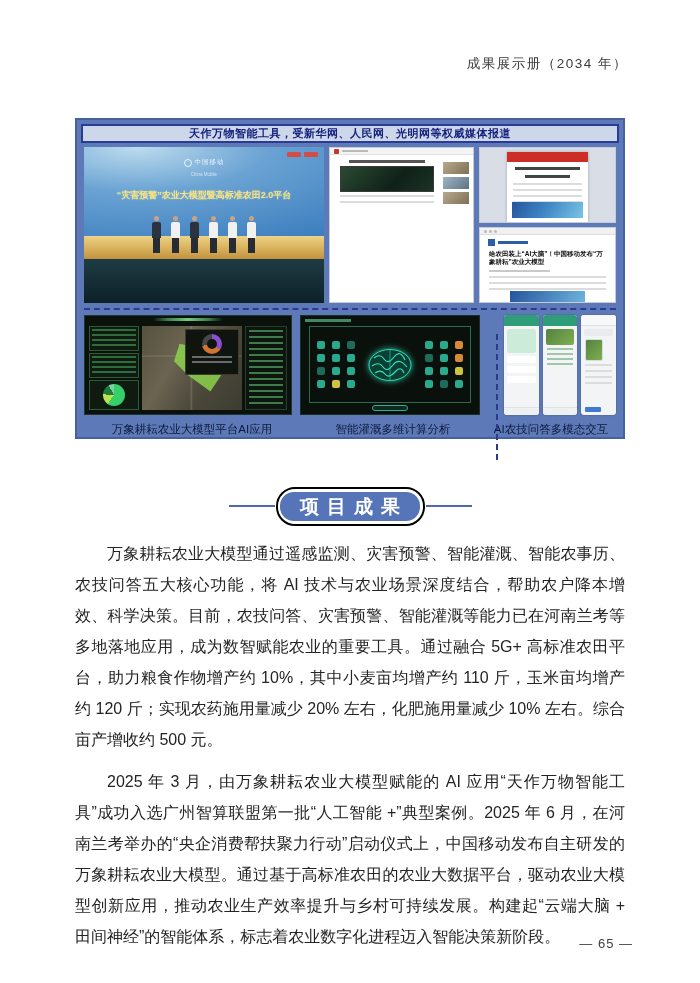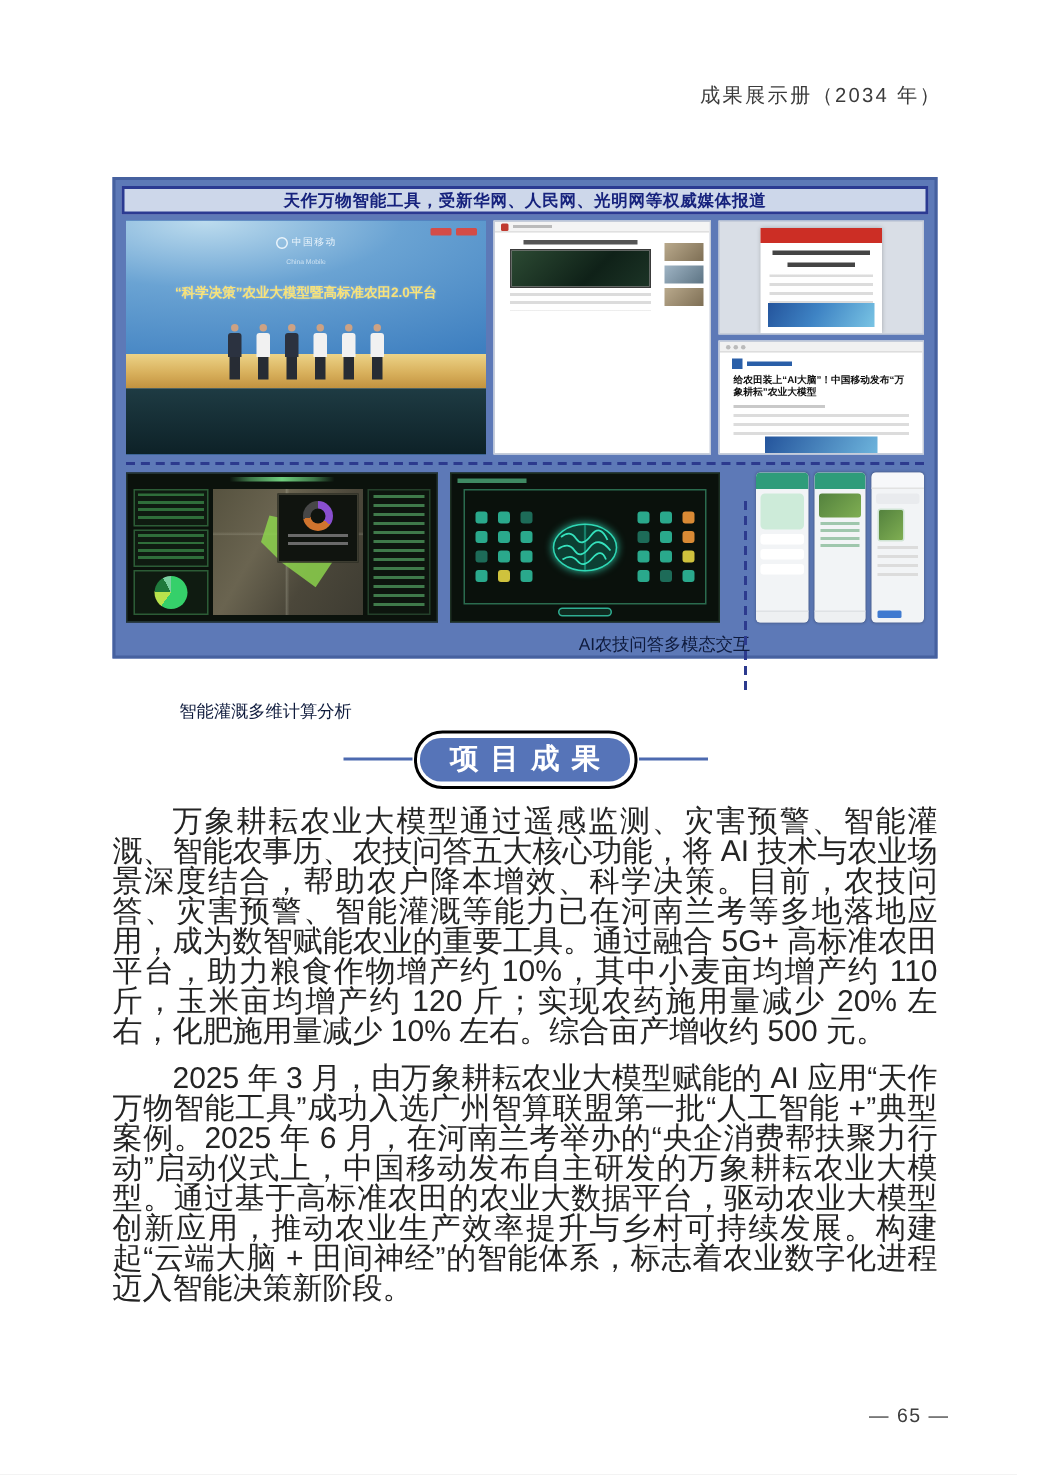--- a/index.html
+++ b/index.html
@@ -29,21 +29,21 @@
     font-size:11px; font-weight:bold; color:#16227d; letter-spacing:.5px;
     white-space:nowrap; overflow:hidden;
   }
   .panel-body { margin:0 7px; position:relative; }
   .row-top { display:flex; gap:5px; height:156px; }
   .row-bottom { display:flex; height:100px; }
   .dash-hr { margin:5px 0; border-top:2px dashed #2c3a8e; }
   .v-dash { position:absolute; left:412px; top:187px; bottom:-22px; border-left:2px dashed #2c3a8e; }
   .captions { display:flex; margin-top:7px; height:16px; font-size:11.5px; font-weight:500; color:#0e1a3c; }
   .cap1 { width:216px; text-align:center; }
-  .cap2 { width:186px; text-align:center;margin-top:45px; }
+  .cap2 { width:186px; text-align:center; }
   .cap3 { flex:1; text-align:center; }
 
   
   .stage { position:relative; width:240px; height:156px; overflow:hidden; background:#3e7fc0; }
   .stage .sky { position:absolute; inset:0 0 28% 0;
     background: radial-gradient(130% 95% at 22% 0%, #bddcee 0%, #6aa3d3 42%, #3e7fc0 100%); }
   .stage .wheat { position:absolute; left:0; right:0; top:57%; height:15%;
     background: linear-gradient(180deg,#ecd387 0%, #d8b05c 55%, #c2923f 100%); }
   .stage .floor { position:absolute; left:0; right:0; bottom:0; height:28%;
     background: linear-gradient(180deg,#1e3b43 0%, #0d2127 100%); }
@@ -167,21 +167,21 @@
   
   .section-banner { position:absolute; top:487px; left:0; width:700px;
     display:flex; align-items:center; justify-content:center; }
   .sb-line { width:46px; height:2px; background:#4d6ab0; }
   .sb-pill-outer { border:2px solid #000000; border-radius:19px; padding:2.5px; background:#fff; margin:0 1px; }
   .sb-pill { background:#5674b8; color:#ffffff; font-size:19px; font-weight:bold;
     letter-spacing:8px; padding:4px 12px 4px 20px; border-radius:14px; line-height:1.15; }
 
   
   .body-text { position:absolute; left:75px; top:538px; width:550px; }
-  .body-text p { font-size:20px; line-height:20px; color:#242424; text-align:justify;
+  .body-text p { font-size:16px; line-height:31px; color:#242424; text-align:justify;
     text-indent:2em; margin:0 0 11px 0; }
 </style>
 </head>
 <body>
 
 <div class="page">
 
   <div class="doc-header">成果展示册（2034 年）</div>
 
   <div class="media-panel">
@@ -196,21 +196,21 @@
           <div class="wheat"></div>
           <div class="floor"></div>
           <div class="logo">
             <span class="mark"></span><span class="t">中国移动</span>
             <span class="sub">China Mobile</span>
           </div>
           <div class="corner">
               <i></i>
               <i></i>
             </div>
-          <div class="banner">“科学决策”农业大模型暨高标准农田2.0平台</div>
+          <div class="banner">“灾害预警”农业大模型暨高标准农田2.0平台</div>
           <div class="people">
             <div class="person dark">
                 <div class="head"></div>
                 <div class="torso"></div>
                 <div class="legs"></div>
               </div>
             <div class="person">
                 <div class="head"></div>
                 <div class="torso"></div>
                 <div class="legs"></div>
@@ -381,20 +381,21 @@
             <div class="ph-head lite"></div>
             <div class="ph-msg" style="background:#e9ebee;"></div>
             <div class="ph-img tall"></div>
             <div class="ph-lines tl light"></div>
             <div class="ph-blue"></div>
           </div>
         </div>
       </div>
 
       <div class="captions">
+        <div class="cap1">万象耕耘农业大模型平台AI应用</div>
         <div class="cap2">智能灌溉多维计算分析</div>
         <div class="cap3">AI农技问答多模态交互</div>
       </div>
     </div>
   </div>
 
   <div class="section-banner">
     <div class="sb-line"></div>
     <div class="sb-pill-outer">
       <div class="sb-pill">项目成果</div>

